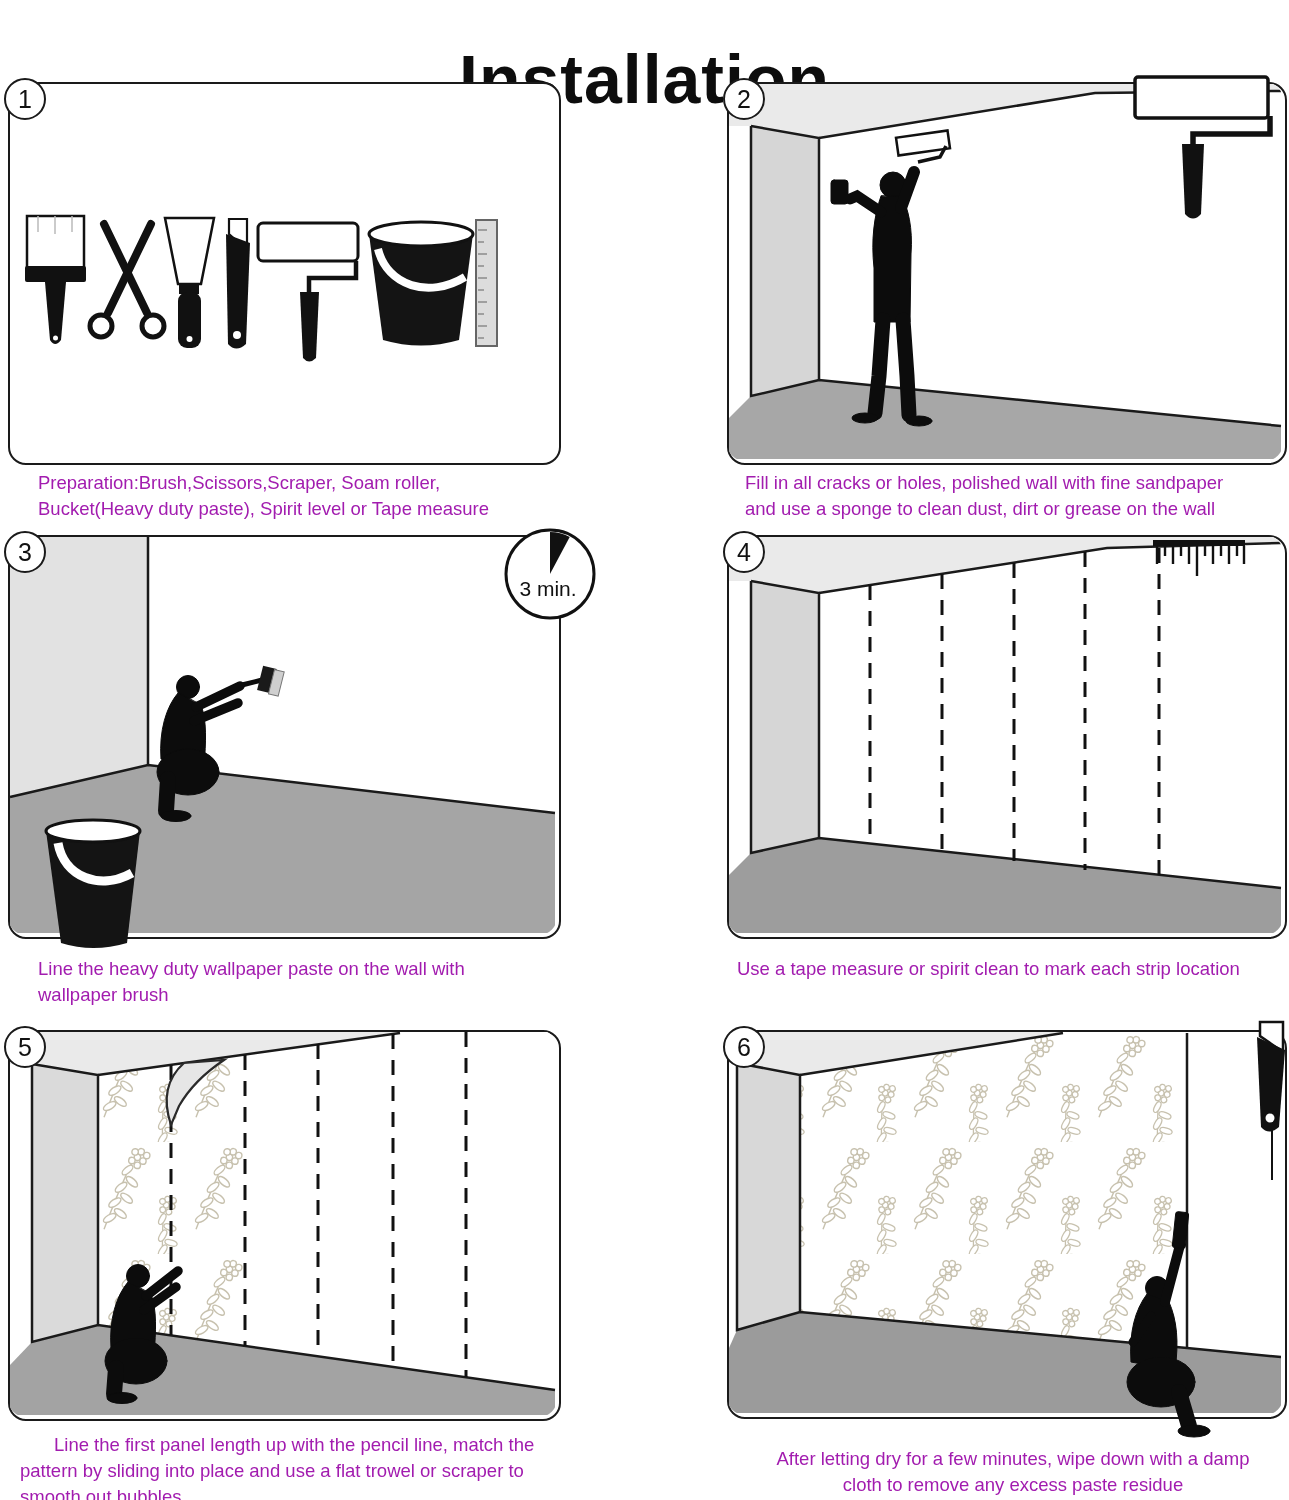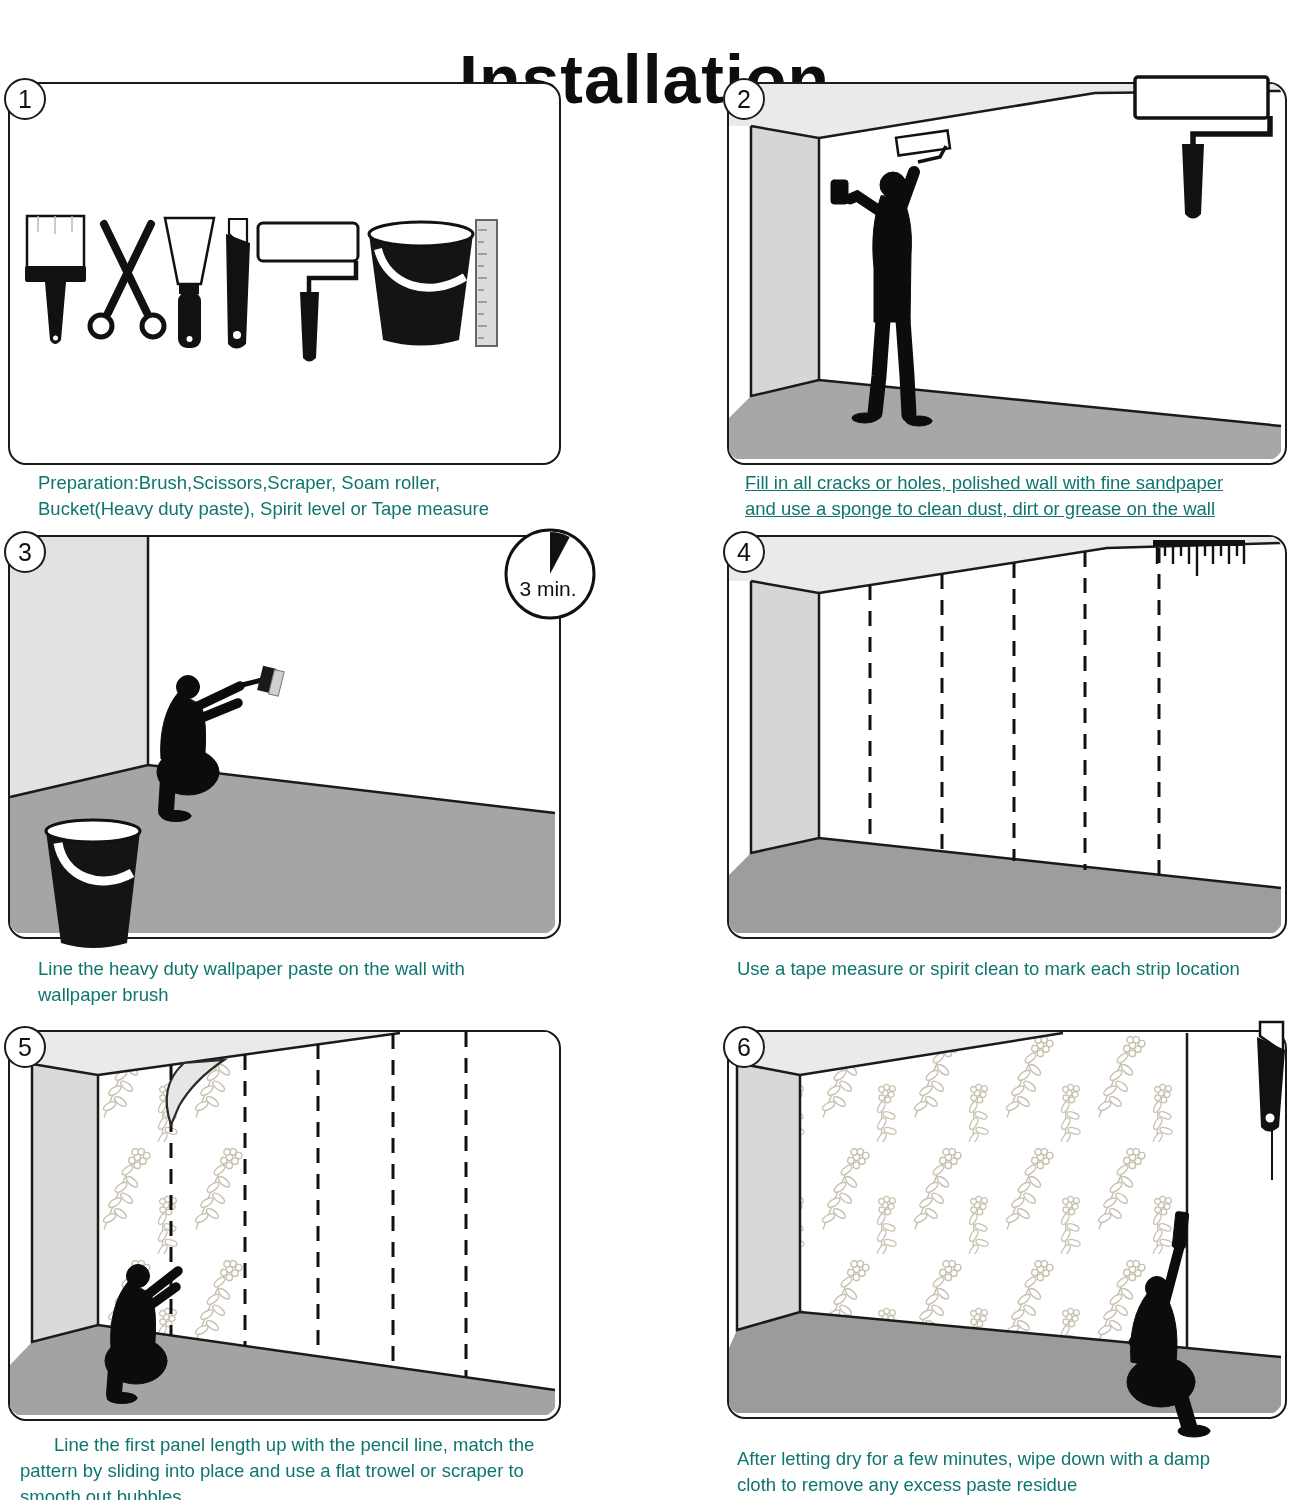--- a/index.html
+++ b/index.html
@@ -4,21 +4,21 @@
 <style>
   html,body{margin:0;padding:0;background:#ffffff;}
   body{width:1289px;height:1500px;position:relative;font-family:"Liberation Sans",sans-serif;color:#0d0d0d;}
   #stage{position:absolute;left:0;top:0;width:1289px;height:1500px;overflow:hidden;}
   .page-title{position:absolute;left:0;top:-6px;width:100%;text-align:center;font-size:68px;font-weight:bold;letter-spacing:1px;}
   .panel{position:absolute;border:2.5px solid #1a1a1a;border-radius:18px;background:#ffffff;}
   .scene{position:absolute;left:-2.5px;top:-2.5px;}
   svg{overflow:visible;display:block;}
   .badge{position:absolute;left:-6px;top:-6px;width:38px;height:38px;border:2.5px solid #1a1a1a;border-radius:50%;background:#ffffff;z-index:5;
          display:flex;align-items:center;justify-content:center;font-size:25px;color:#111;}
-  .caption{position:absolute;margin:0;font-size:18.5px;line-height:1.4;white-space:pre-line;color:#0f766e;}
+  .caption{position:absolute;margin:0;font-size:18.5px;line-height:1.4;white-space:pre-line;color:#a21caf;}
   .caption.indent{text-indent:34px;}
   .clock-text{font-family:"Liberation Sans",sans-serif;font-size:21px;fill:#111;}
 </style>
 </head>
 <body>
 
 <div id="stage">
 
   <h1 class="page-title">Installation</h1>
 
@@ -332,24 +332,24 @@
         <path d="M545,100 L545,150" stroke="#111" stroke-width="2"></path>
       </g>
     </svg>
     <div class="badge">
         <span>6</span>
       </div>
   </section>
 
   <p class="caption" style="left:38px;top:470px;width:540px;">Preparation:Brush,Scissors,Scraper, Soam roller,
 Bucket(Heavy duty paste), Spirit level or Tape measure</p>
-  <p class="caption" style="left:745px;top:470px;width:540px;text-decoration:underline;">Fill in all cracks or holes, polished wall with fine sandpaper
+  <p class="caption" style="left:745px;top:470px;width:540px;">Fill in all cracks or holes, polished wall with fine sandpaper
 and use a sponge to clean dust, dirt or grease on the wall</p>
   <p class="caption" style="left:38px;top:956px;width:540px;">Line the heavy duty wallpaper paste on the wall with
 wallpaper brush</p>
   <p class="caption" style="left:737px;top:956px;width:552px;">Use a tape measure or spirit clean to mark each strip location</p>
   <p class="caption indent" style="left:20px;top:1432px;width:600px;">Line the first panel length up with the pencil line, match the
 pattern by sliding into place and use a flat trowel or scraper to
 smooth out bubbles</p>
-  <p class="caption" style="left:737px;top:1446px;width:552px;">After letting dry for a few minutes, wipe down with a damp
+  <p class="caption" style="left:737px;top:1446px;width:552px;text-align:center;">After letting dry for a few minutes, wipe down with a damp
 cloth to remove any excess paste residue</p>
 
 </div>
 
 </body></html>

